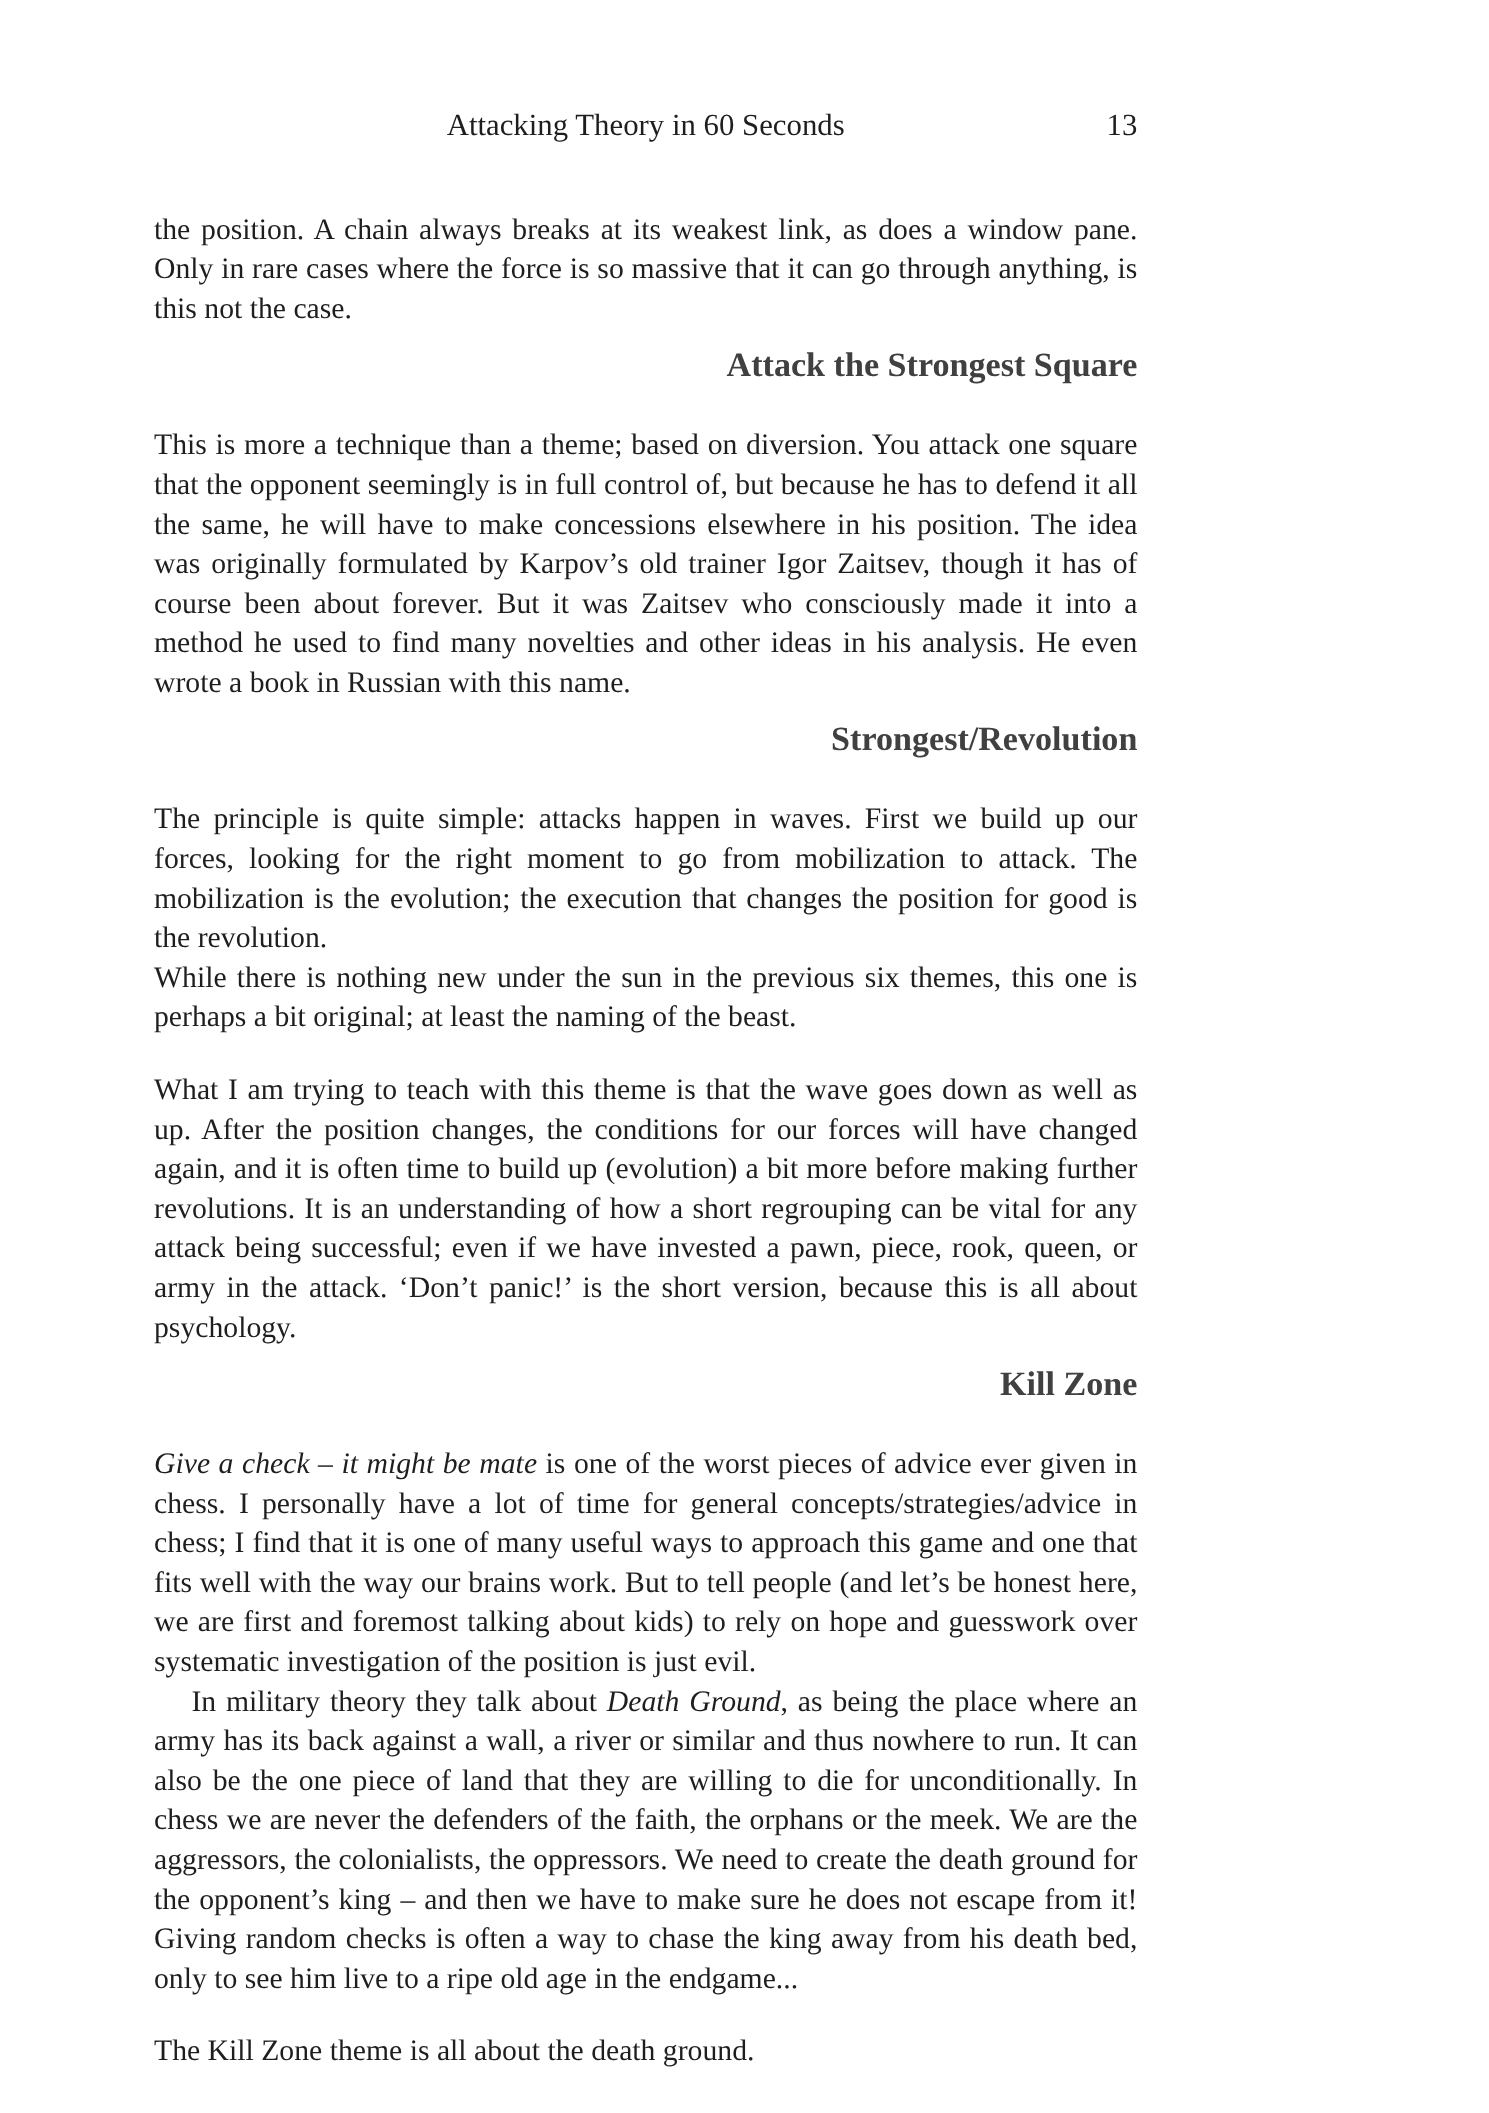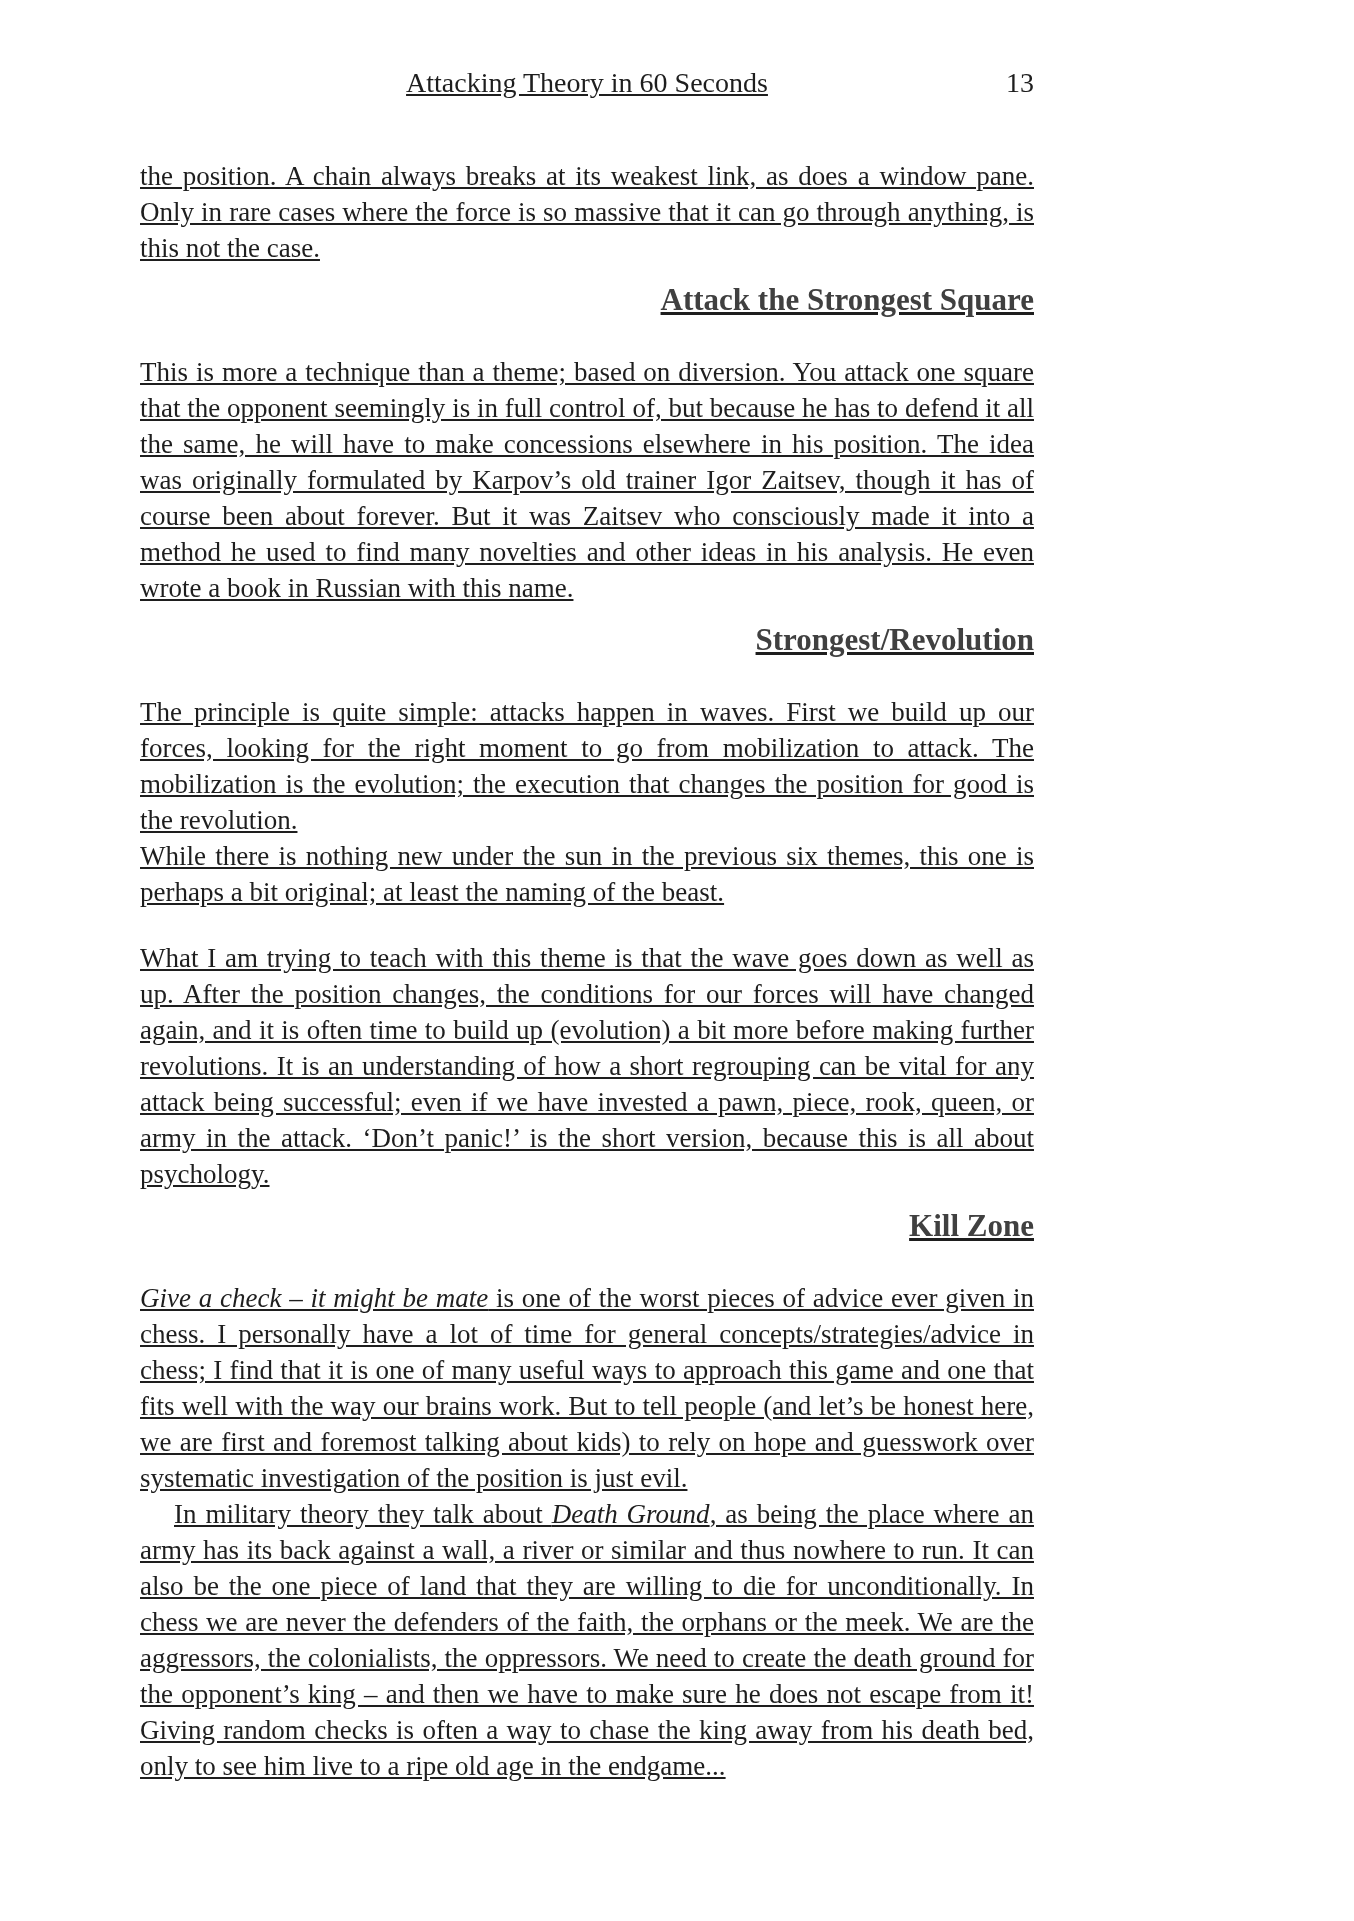--- a/index.html
+++ b/index.html
@@ -10,23 +10,22 @@
   .page {
     position: relative;
     width: 1170px;
     height: 1921px;
     box-sizing: border-box;
     background: #ffffff;
     color: #1e1e1e;
     font-family: "Liberation Serif", "DejaVu Serif", serif;
     font-size: 27px;
     line-height: 36px;
-    padding: 64px 136px 0 140px;
+    padding: 96px 136px 0 140px;
     overflow: hidden;
-    text-decoration: underline;
   }
   .running-head {
     position: relative;
     text-align: center;
     font-size: 28px;
     line-height: 38px;
     margin-bottom: 56px;
   }
   .rh-page {
     position: absolute;
@@ -80,14 +79,15 @@
   <p class="body-para">While there is nothing new under the sun in the previous six themes, this one is perhaps a bit original; at least the naming of the beast.</p>
 
   <p class="body-para gap-para">What I am trying to teach with this theme is that the wave goes down as well as up. After the position changes, the conditions for our forces will have changed again, and it is often time to build up (evolution) a bit more before making further revolutions. It is an understanding of how a short regrouping can be vital for any attack being successful; even if we have invested a pawn, piece, rook, queen, or army in the attack. ‘Don’t panic!’ is the short version, because this is all about psychology.</p>
 
   <h2 class="section-heading">Kill Zone</h2>
 
   <p class="body-para"><em>Give a check – it might be mate</em><span> is one of the worst pieces of advice ever given in chess. I personally have a lot of time for general concepts/strategies/advice in chess; I find that it is one of many useful ways to approach this game and one that fits well with the way our brains work. But to tell people (and let’s be honest here, we are first and foremost talking about kids) to rely on hope and guesswork over systematic investigation of the position is just evil.</span></p>
 
   <p class="body-para indent"><span>In military theory they talk about </span><em>Death Ground</em><span>, as being the place where an army has its back against a wall, a river or similar and thus nowhere to run. It can also be the one piece of land that they are willing to die for unconditionally. In chess we are never the defenders of the faith, the orphans or the meek. We are the aggressors, the colonialists, the oppressors. We need to create the death ground for the opponent’s king – and then we have to make sure he does not escape from it! Giving random checks is often a way to chase the king away from his death bed, only to see him live to a ripe old age in the endgame...</span></p>
 
+  <p class="body-para gap-para">The Kill Zone theme is all about the death ground.</p>
 
 </div>
 
 </body></html>

